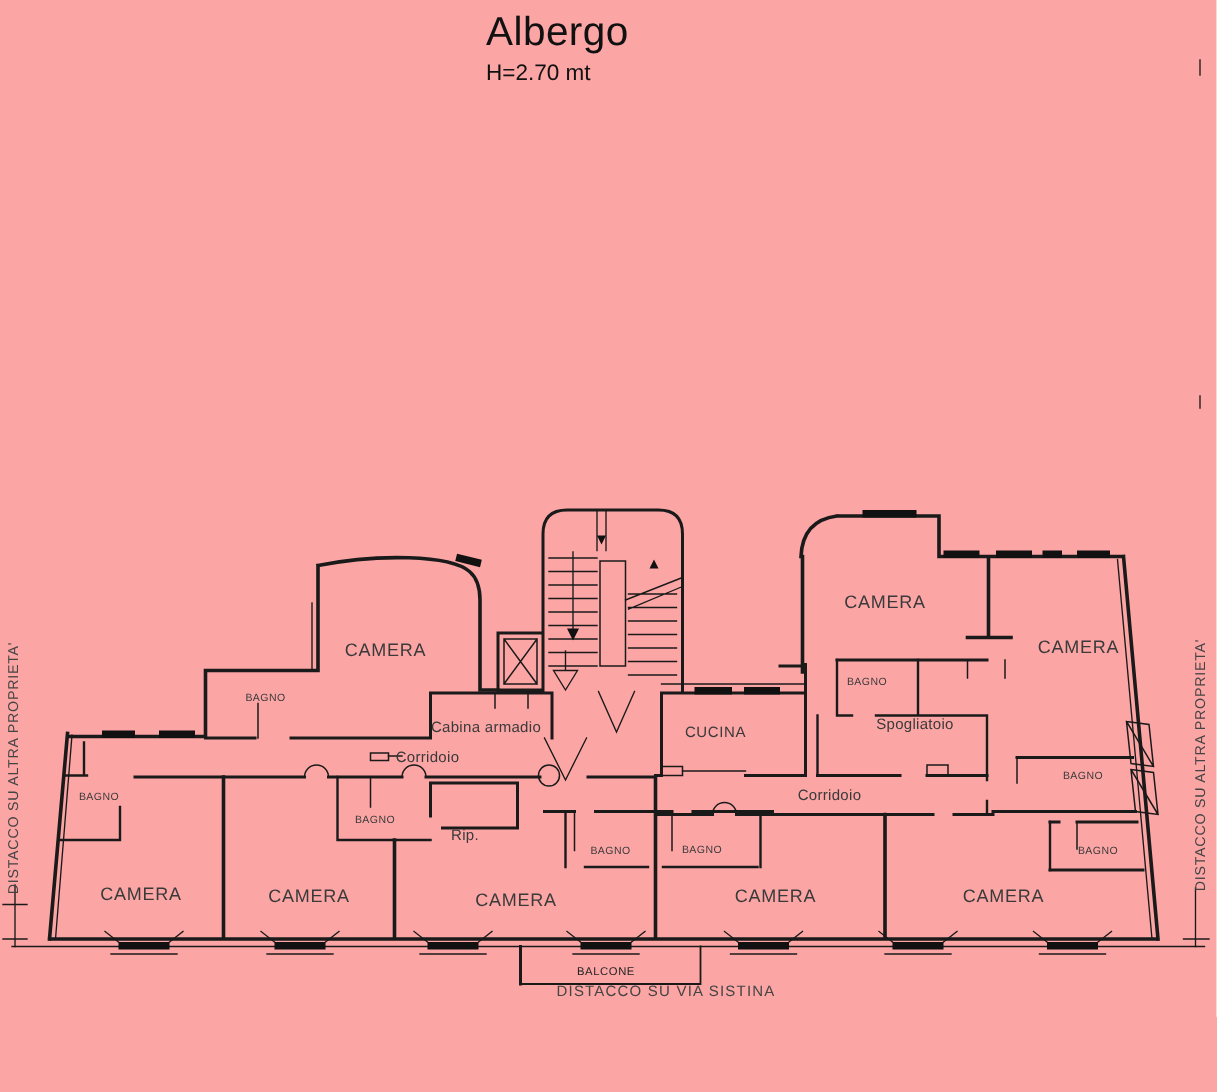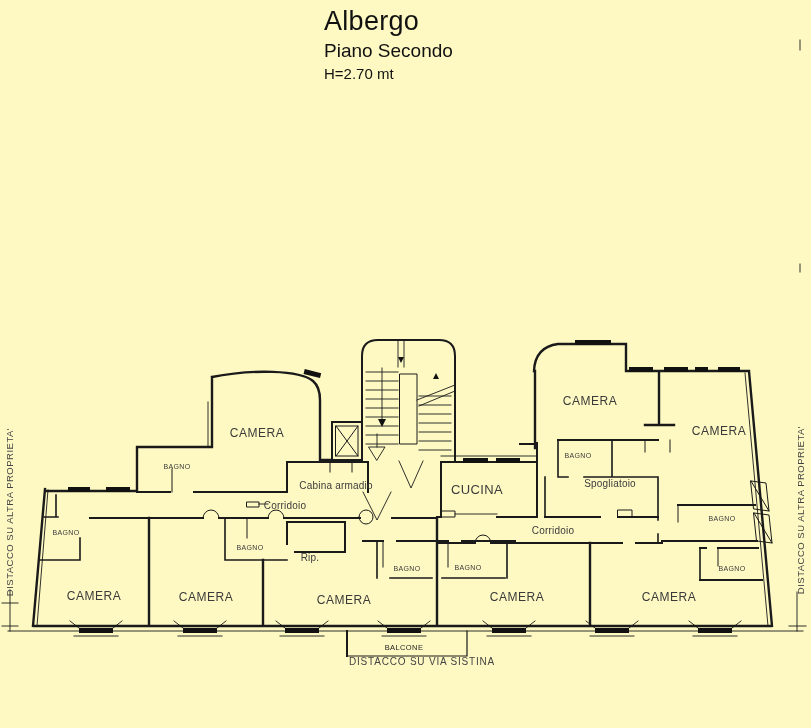--- a/index.html
+++ b/index.html
@@ -1,26 +1,26 @@
 <!DOCTYPE html>
 <html><head>
 <meta charset="utf-8">
 <style>
   html,body{margin:0;padding:0;background:#fff;}
-  .stage{position:relative;width:811px;height:728px;background:#fef9c3;overflow:hidden;
+  .stage{position:relative;width:811px;height:728px;background:#fca5a5;overflow:hidden;
          font-family:"Liberation Sans",sans-serif;}
   .stage svg{position:absolute;left:0;top:0;}
   .lbl{position:absolute;transform:translate(-50%,-50%);color:#3a3a3a;white-space:nowrap;
        letter-spacing:.5px;line-height:1;}
   .room{font-size:12px;}
   .sm{font-size:7px;letter-spacing:.3px;}
   .md{font-size:10px;letter-spacing:.2px;}
-  .cucina{font-size:13px;letter-spacing:.4px;}
+  .cucina{font-size:10px;letter-spacing:.4px;}
   .balc{font-size:7.5px;letter-spacing:.4px;color:#222;}
-  .dist{font-size:10px;letter-spacing:.8px;color:#444;}
+  .dist{font-size:10px;letter-spacing:.8px;color:#444;margin-left:22px;}
   .vert{font-size:9.5px;letter-spacing:.5px;color:#444;
         transform:translate(-50%,-50%) rotate(-90deg);}
   .title{position:absolute;left:324px;top:6px;color:#111;}
   .t1{font-size:27px;letter-spacing:.3px;}
   .t2{font-size:19px;margin-top:3px;}
   .t3{font-size:15px;margin-top:3px;}
 </style>
 </head>
 <body>
 
@@ -82,27 +82,26 @@
       <rect x="718" y="367" width="22" height="5"></rect>
       <rect x="304" y="371" width="17" height="5" transform="rotate(14 312 373)"></rect>
     </g>
     <g fill="#111" stroke="none">
       <path d="M378,419 L386,419 L382,427 Z M398,357 L404,357 L401,363 Z M433,379 L439,379 L436,373 Z"></path>
     </g>
   </svg>
 
   <div class="title">
     <div class="t1">Albergo</div>
-    <div class="t2">Piano Secondo</div>
     <div class="t3">H=2.70 mt</div>
   </div>
 
   <div class="lbl room" style="left:257px;top:433px">CAMERA</div>
   <div class="lbl sm" style="left:177px;top:466px">BAGNO</div>
-  <div class="lbl md" style="left:336px;top:486px">Cabina armadio</div>
+  <div class="lbl md" style="left:324px;top:486px">Cabina armadio</div>
   <div class="lbl md" style="left:285px;top:506px">Corridoio</div>
   <div class="lbl sm" style="left:66px;top:532px">BAGNO</div>
   <div class="lbl sm" style="left:250px;top:547px">BAGNO</div>
   <div class="lbl md" style="left:310px;top:558px">Rip.</div>
   <div class="lbl room" style="left:94px;top:596px">CAMERA</div>
   <div class="lbl room" style="left:206px;top:597px">CAMERA</div>
   <div class="lbl room" style="left:344px;top:600px">CAMERA</div>
   <div class="lbl cucina" style="left:477px;top:489px">CUCINA</div>
   <div class="lbl md" style="left:553px;top:531px">Corridoio</div>
   <div class="lbl sm" style="left:407px;top:568px">BAGNO</div>

